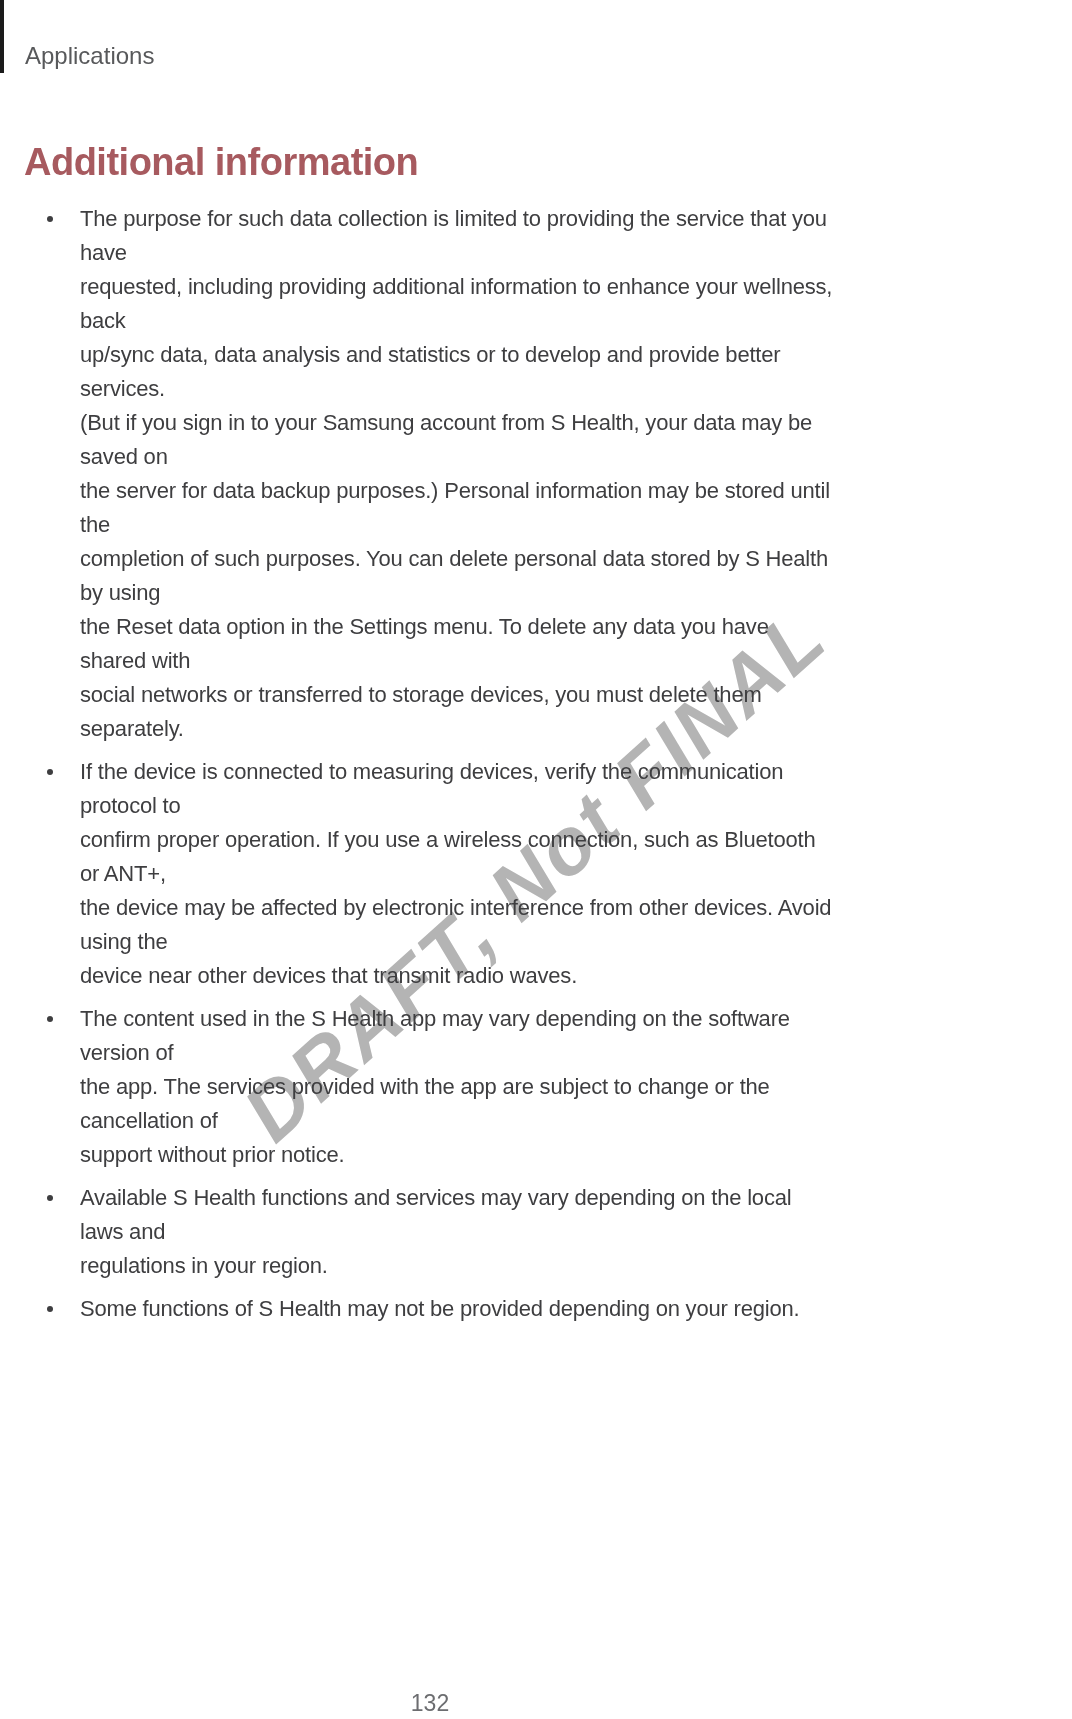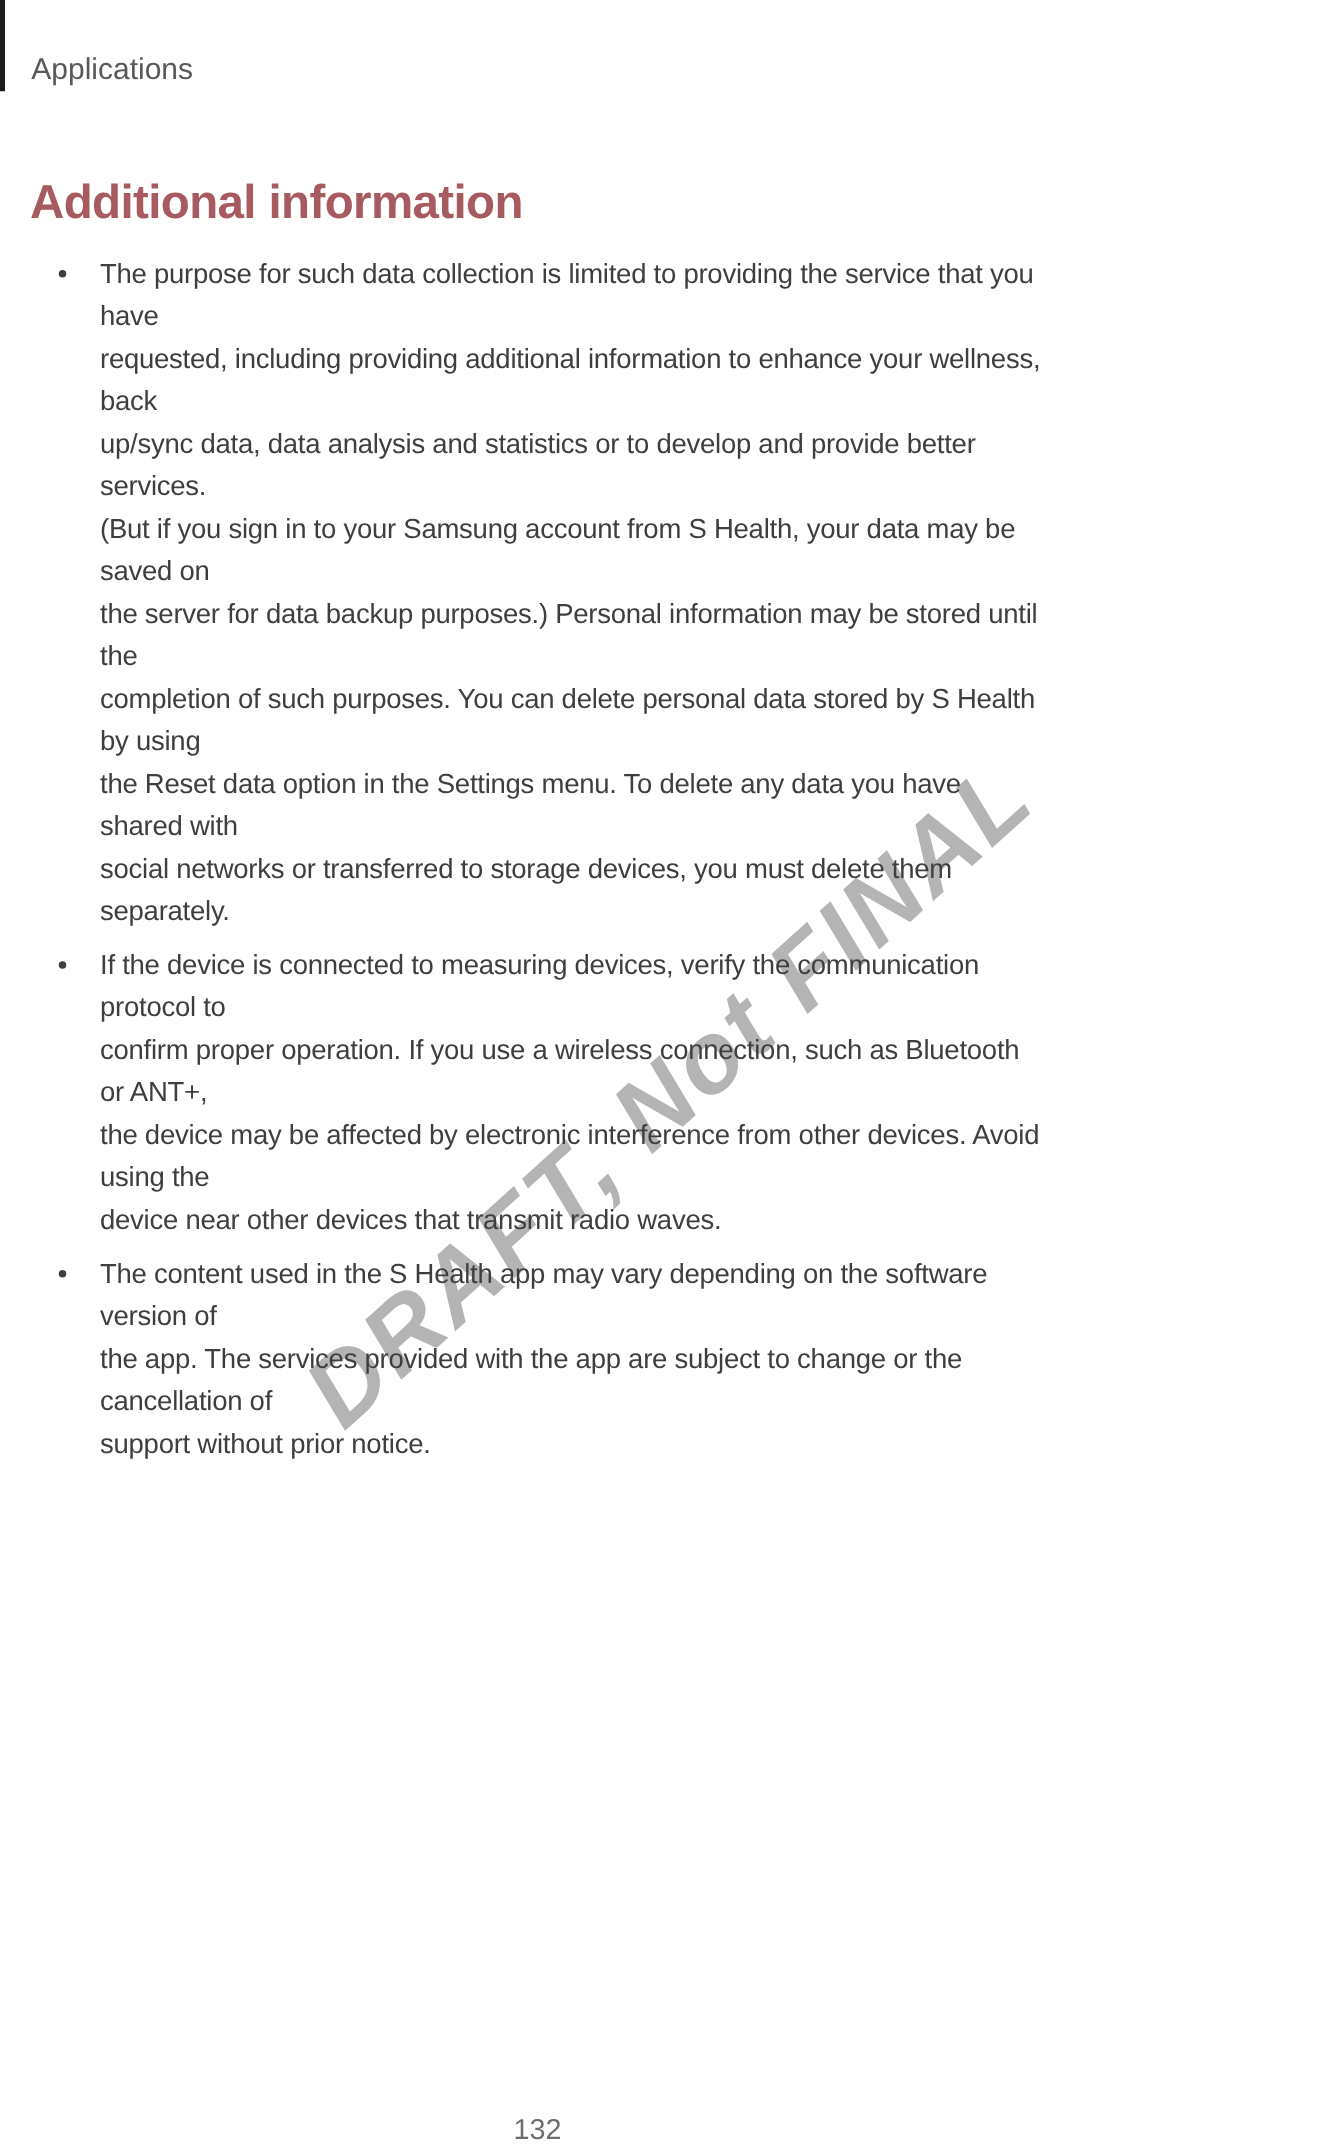--- a/index.html
+++ b/index.html
@@ -115,18 +115,27 @@
 confirm proper operation. If you use a wireless connection, such as Bluetooth or ANT+,
 the device may be affected by electronic interference from other devices. Avoid using the
 device near other devices that transmit radio waves.</div>
       </li>
       <li class="bullet-item">
         <span class="bullet-marker"></span>
         <div class="bullet-text">The content used in the S Health app may vary depending on the software version of
 the app. The services provided with the app are subject to change or the cancellation of
 support without prior notice.</div>
       </li>
+      <li class="bullet-item">
+        <span class="bullet-marker"></span>
+        <div class="bullet-text">Available S Health functions and services may vary depending on the local laws and
+regulations in your region.</div>
+      </li>
+      <li class="bullet-item">
+        <span class="bullet-marker"></span>
+        <div class="bullet-text">Some functions of S Health may not be provided depending on your region.</div>
+      </li>
     </ul>
   </div>
 
   <div class="page-number">132</div>
 
 </div>
 
 </body></html>

